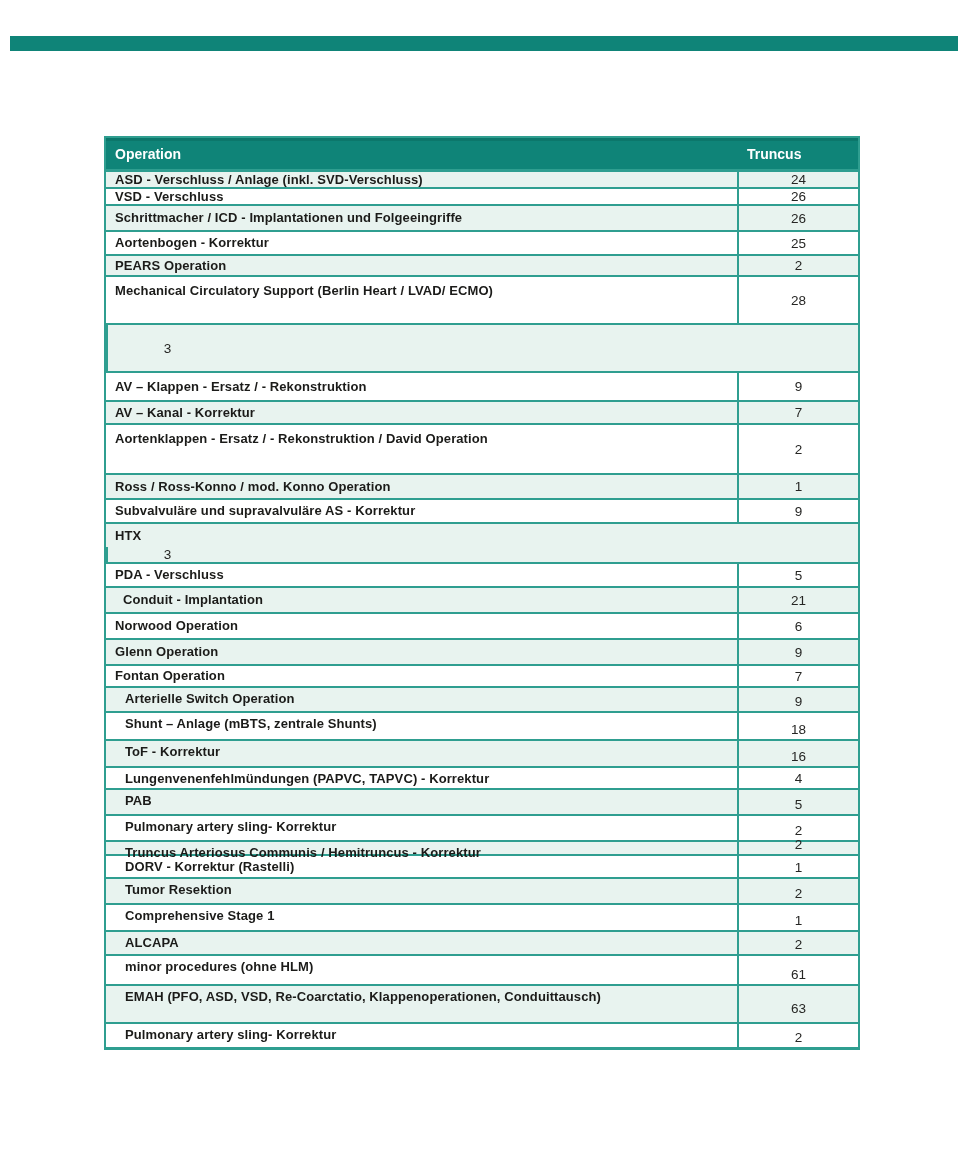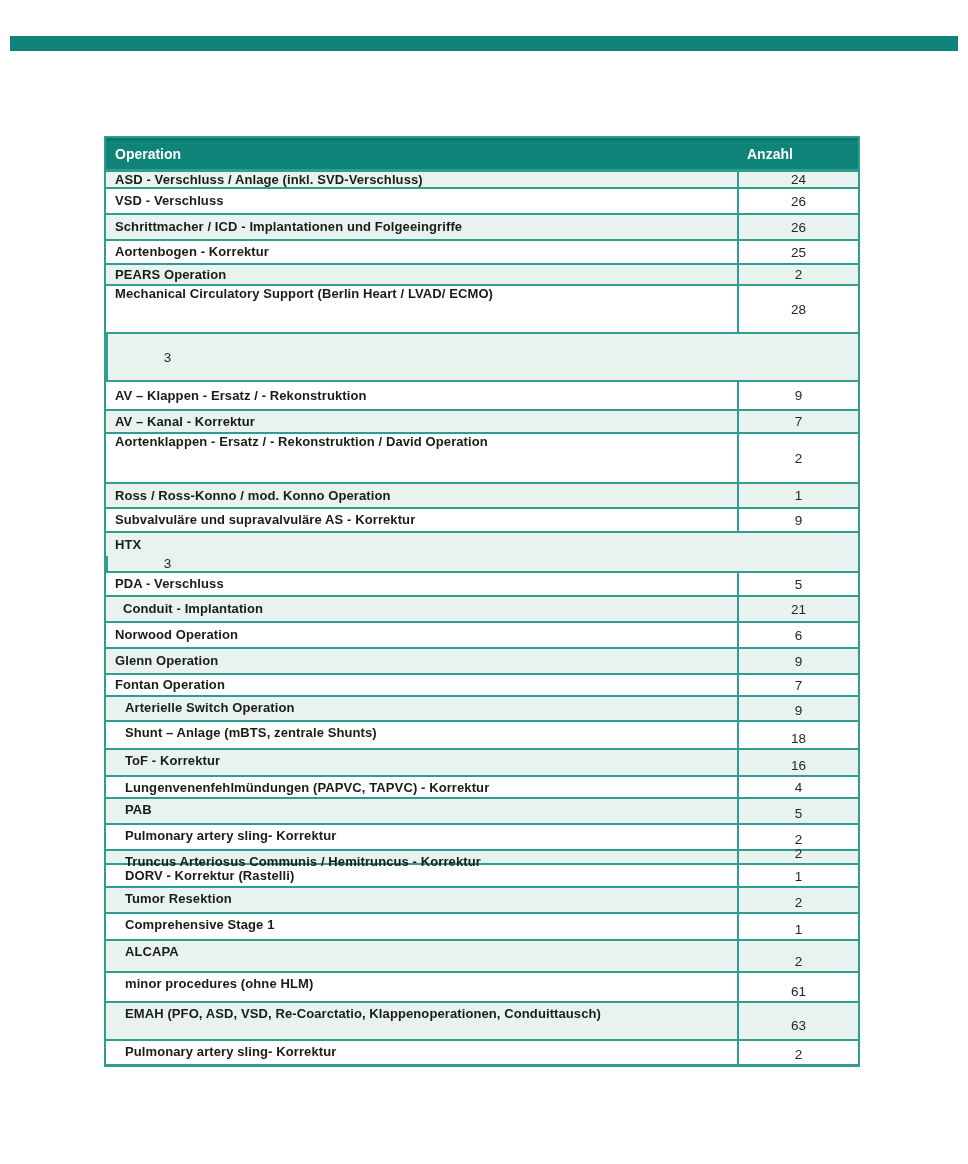--- a/index.html
+++ b/index.html
@@ -36,42 +36,42 @@
   .td-label{
     flex:1;display:flex;align-items:center;padding-left:9px;box-sizing:border-box;
     font-weight:bold;font-size:13px;line-height:16px;letter-spacing:0.1px;
   }
   .td-count{
     width:121px;border-left:2px solid var(--border);box-sizing:border-box;
     display:flex;align-items:center;justify-content:center;
     font-size:13.5px;color:#262624;
   }
   
-  .tr.s1.tall .td-label{align-items:flex-start;}
+  .tr.s1.tall .td-label{align-items:flex-start;padding-top:6px;}
   
   .tr.s2 .td-label{align-items:flex-start;padding-left:19px;padding-top:3px;}
   .tr.s2 .td-count{align-items:flex-end;padding-bottom:2px;}
   .tr.s2.tall .td-count{align-items:center;padding-bottom:0;padding-top:8px;}
 </style>
 </head>
 <body>
 
 <div class="top-strip"></div>
 
 <div class="op-table">
   <div class="thead">
     <div class="th-op">Operation</div>
-    <div class="th-count">Anzahl</div>
+    <div class="th-count">Truncus</div>
   </div>
   <div id="rows">
       <div class="tr green s1" style="height: 17px;">
     <div class="td-label">ASD - Verschluss / Anlage (inkl. SVD-Verschluss)</div>
     <div class="td-count">24</div>
   </div>
-      <div class="tr white s1" style="height: 26px; gap: 11px;">
+      <div class="tr white s1" style="height: 17px; gap: 11px;">
     <div class="td-label">VSD - Verschluss</div>
     <div class="td-count">26</div>
   </div>
       <div class="tr green s1" style="height: 26px;">
     <div class="td-label">Schrittmacher / ICD - Implantationen und Folgeeingriffe</div>
     <div class="td-count">26</div>
   </div>
       <div class="tr white s1" style="height: 24px;">
     <div class="td-label">Aortenbogen - Korrektur</div>
     <div class="td-count">25</div>
@@ -164,21 +164,21 @@
     <div class="td-count">1</div>
   </div>
       <div class="tr green s2" style="height: 26px;">
     <div class="td-label">Tumor Resektion</div>
     <div class="td-count">2</div>
   </div>
       <div class="tr white s2" style="height: 27px;">
     <div class="td-label">Comprehensive Stage 1</div>
     <div class="td-count">1</div>
   </div>
-      <div class="tr green s2" style="height: 32px;">
+      <div class="tr green s2" style="height: 24px;">
     <div class="td-label">ALCAPA</div>
     <div class="td-count">2</div>
   </div>
       <div class="tr white s2" style="height: 30px;">
     <div class="td-label">minor procedures (ohne HLM)</div>
     <div class="td-count">61</div>
   </div>
       <div class="tr green s2 tall" style="height: 38px;">
     <div class="td-label">EMAH (PFO, ASD, VSD, Re-Coarctatio, Klappenoperationen, Conduittausch)</div>
     <div class="td-count">63</div>

